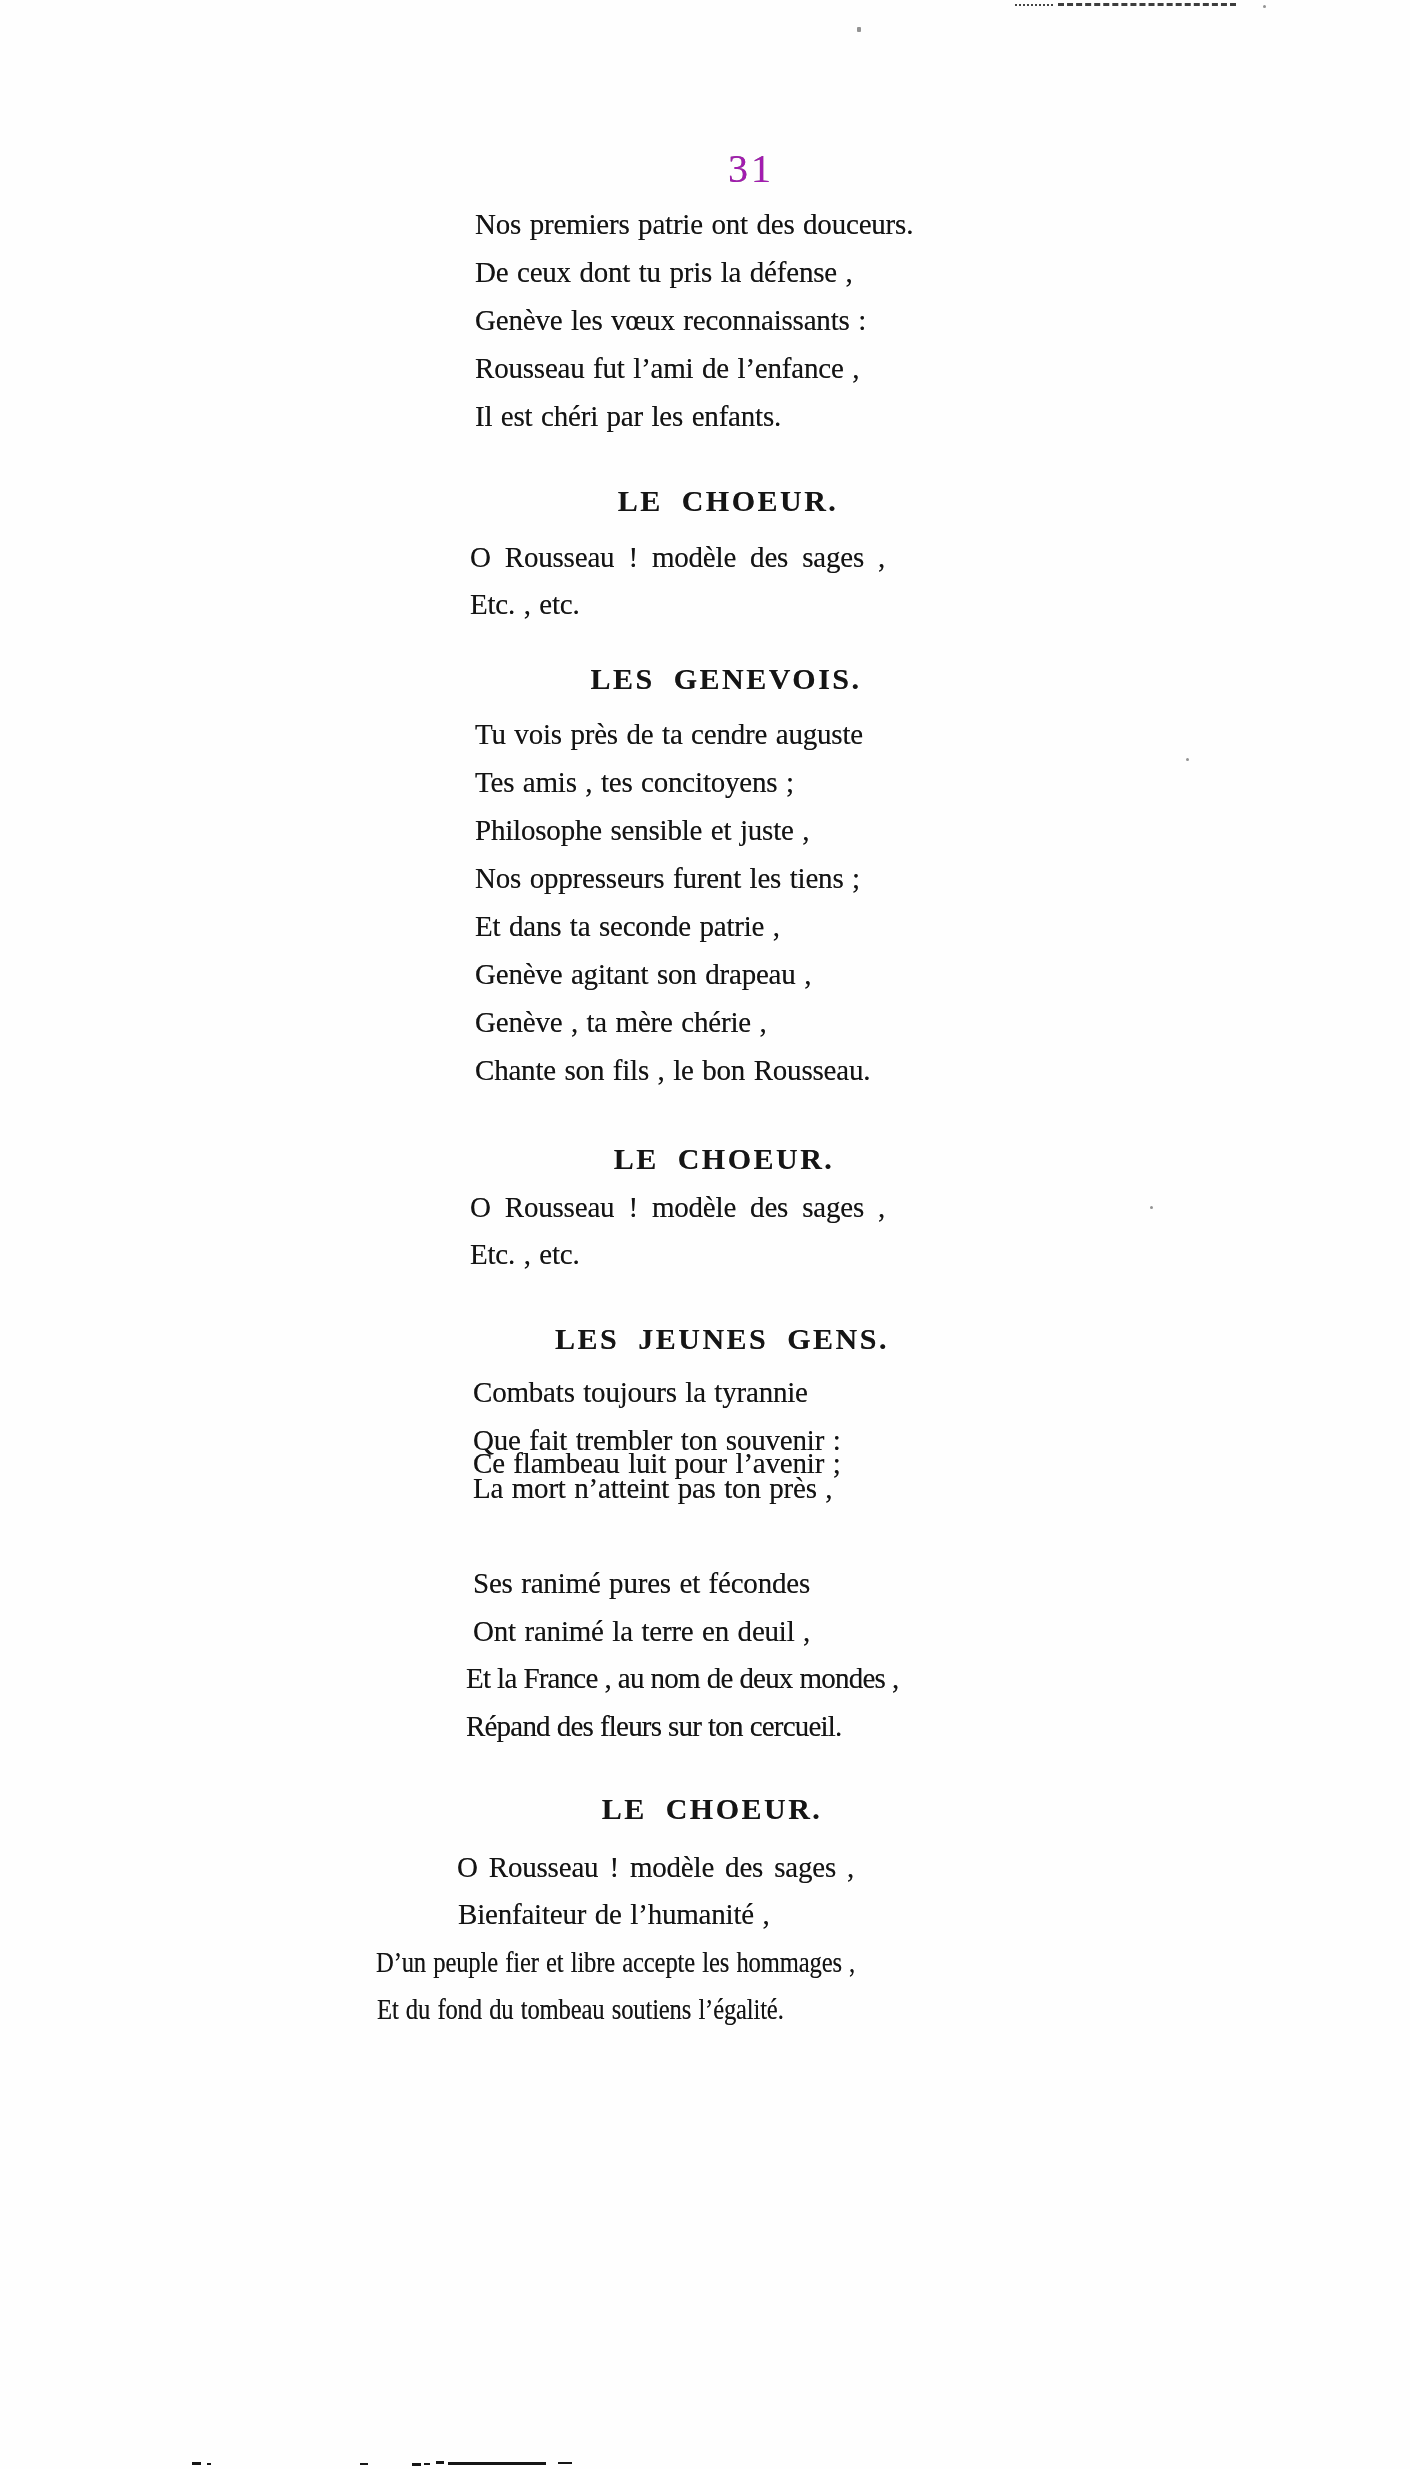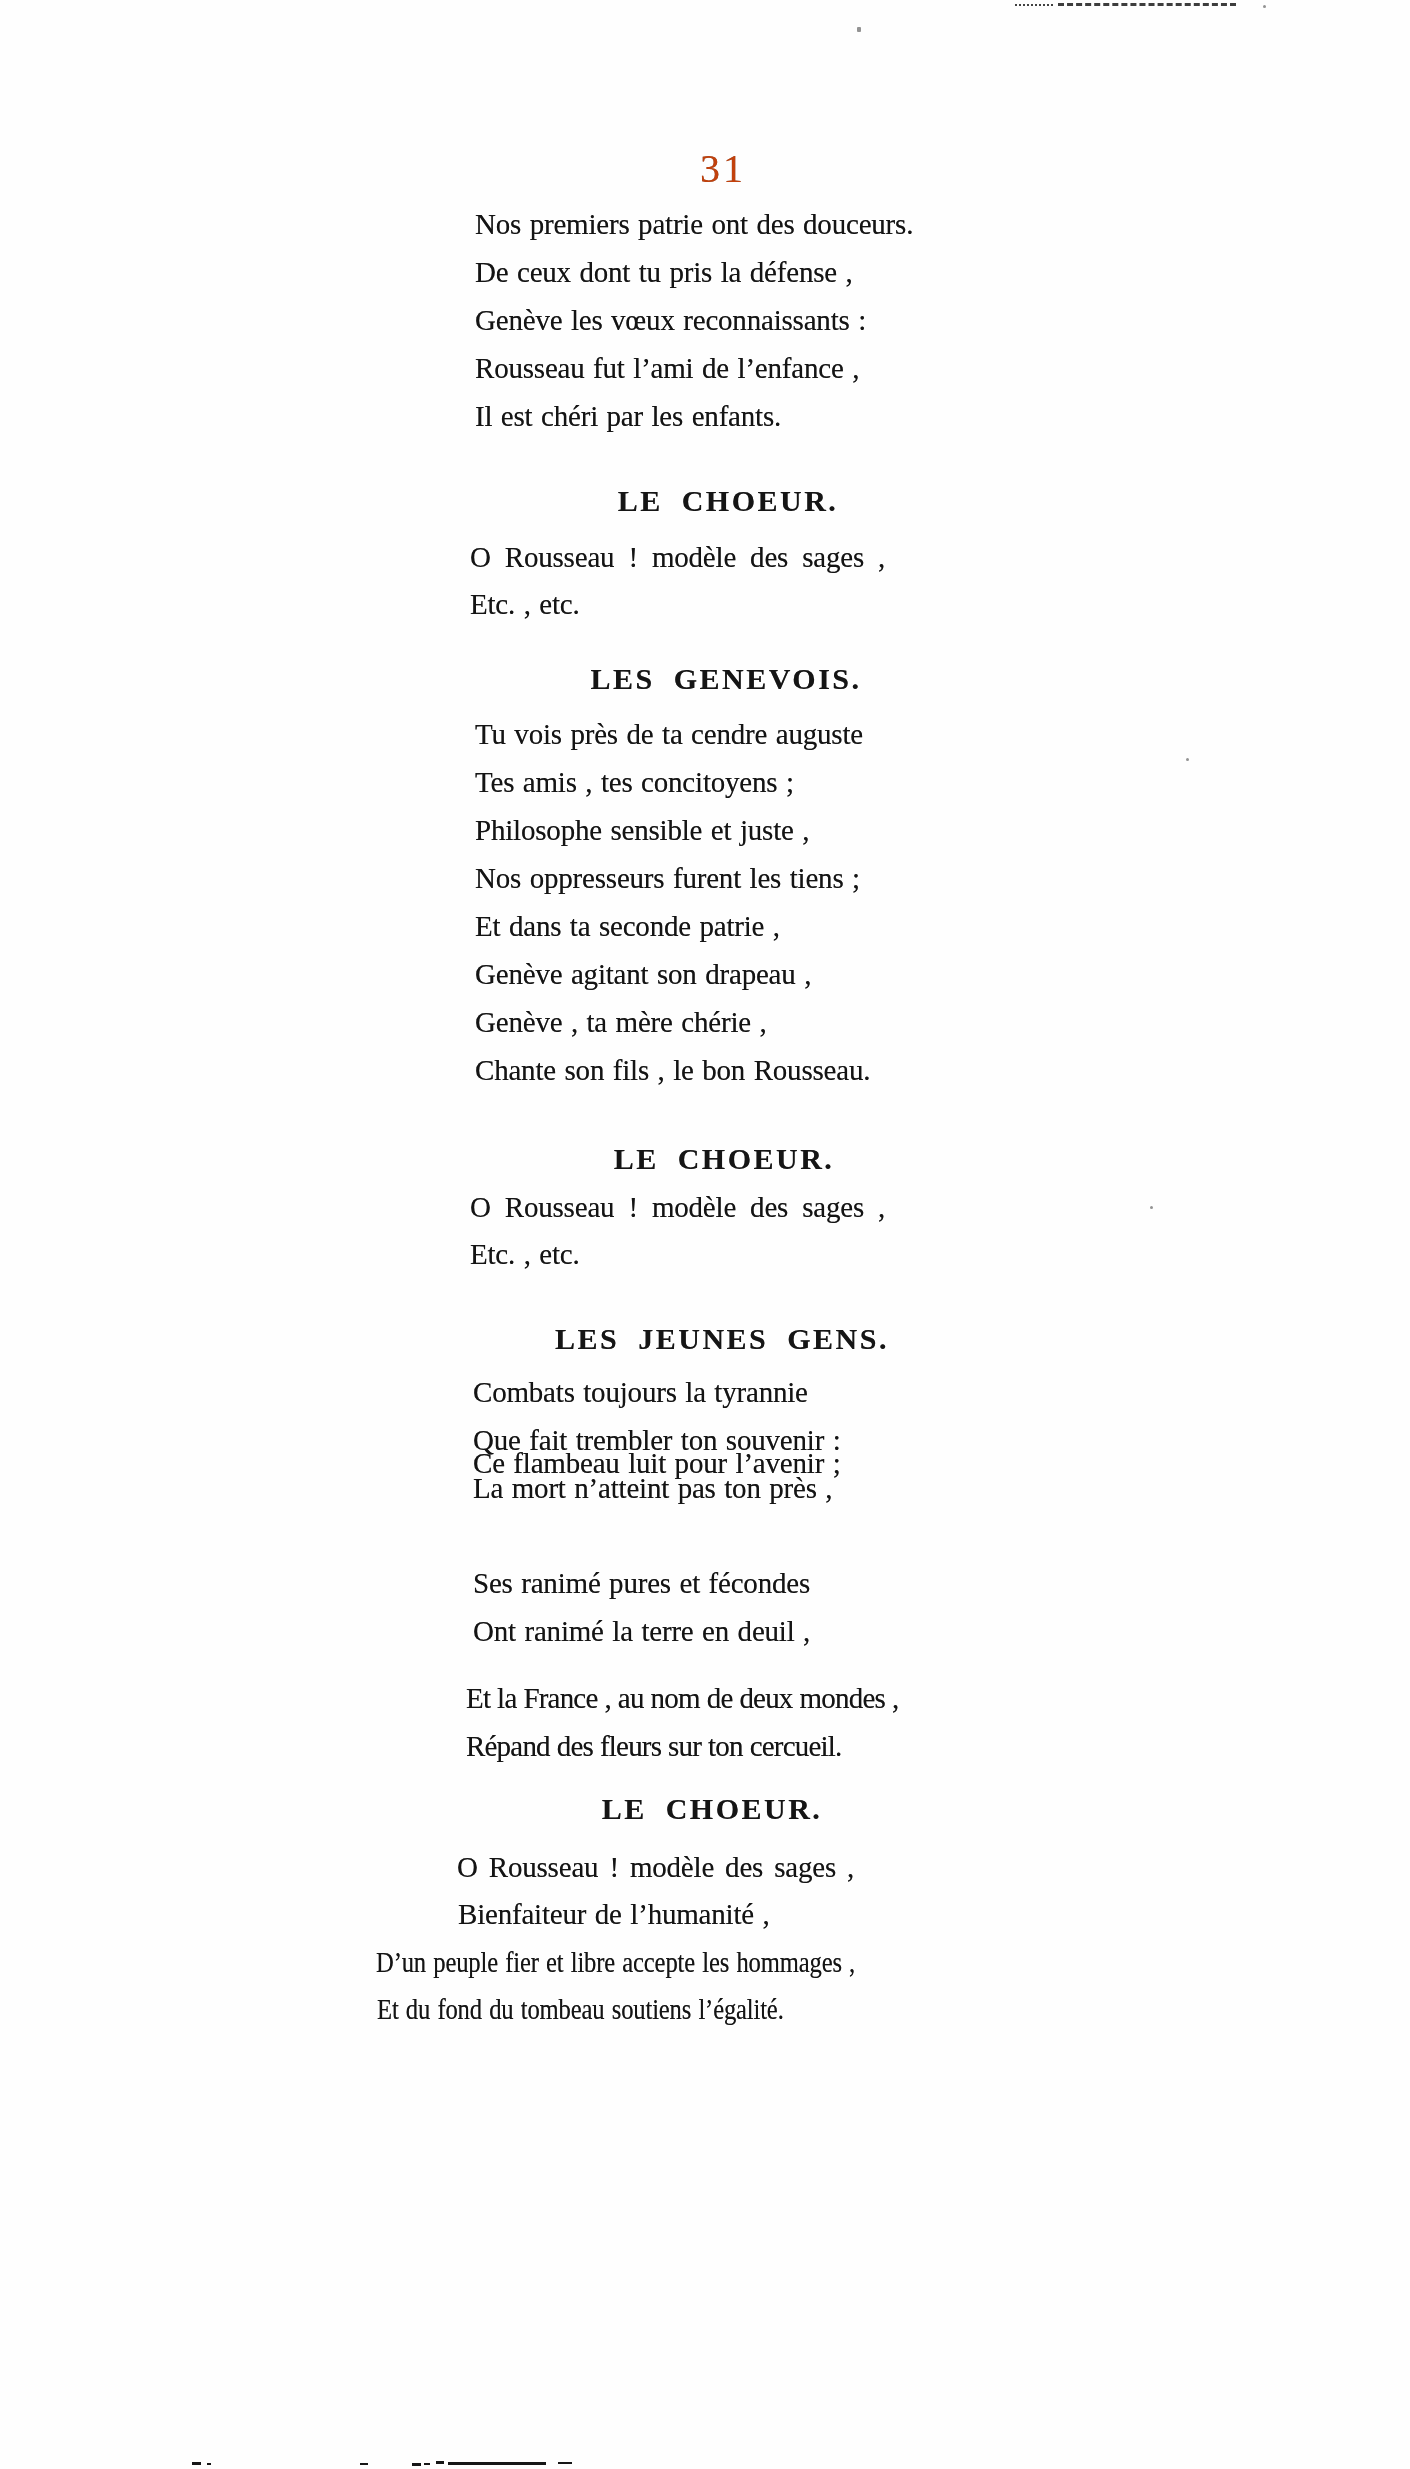--- a/index.html
+++ b/index.html
@@ -37,25 +37,26 @@
     letter-spacing: 2.5px;
     word-spacing: 9px;
     color: #151515;
     text-shadow: 0 0 0.5px rgba(10,10,10,0.5);
   }
   .pn {
     position: absolute;
     transform: translateX(-50%);
     font-size: 40px;
     letter-spacing: 3px;
-    color: #c2410c;
+    color: #a21caf;
     text-shadow: 0 0 0.6px rgba(10,10,10,0.5);
+    margin-left: 28px;
   }
   .condensed { transform: scaleX(0.85); transform-origin: 0 50%; }
-  .tight { letter-spacing: -0.8px; word-spacing: 0.5px; margin-top: 20px; }
+  .tight { letter-spacing: -0.8px; word-spacing: 0.5px; }
   .wsp { word-spacing: 7px; }
   
   .dash-a {
     position: absolute; top: 4px; left: 1015px; width: 38px;
     border-top: 2px dotted #222; opacity: 0.85;
   }
   .dash-b {
     position: absolute; top: 3px; left: 1058px; width: 178px;
     border-top: 3px dashed #1c1c1c; opacity: 0.85;
   }

